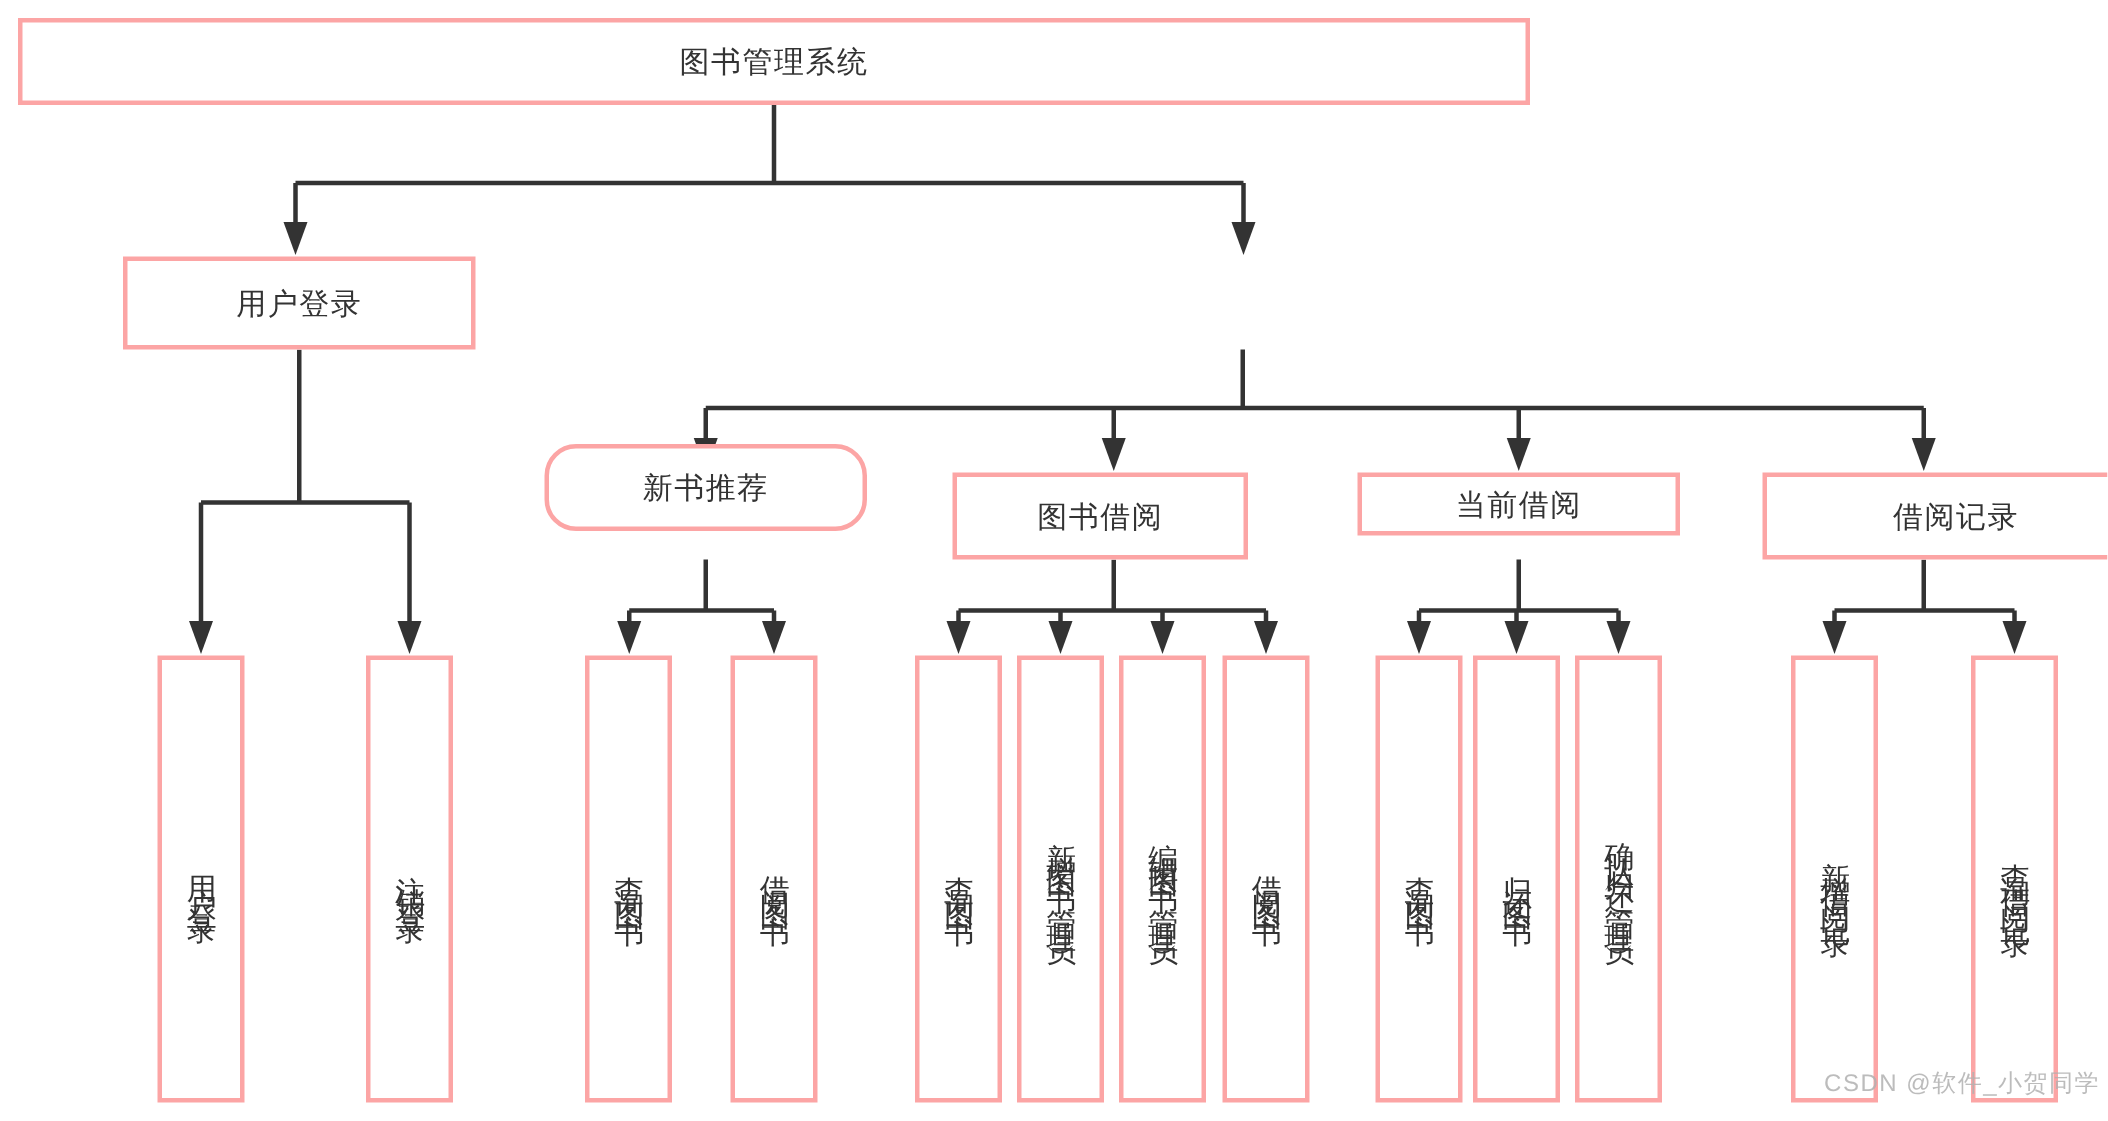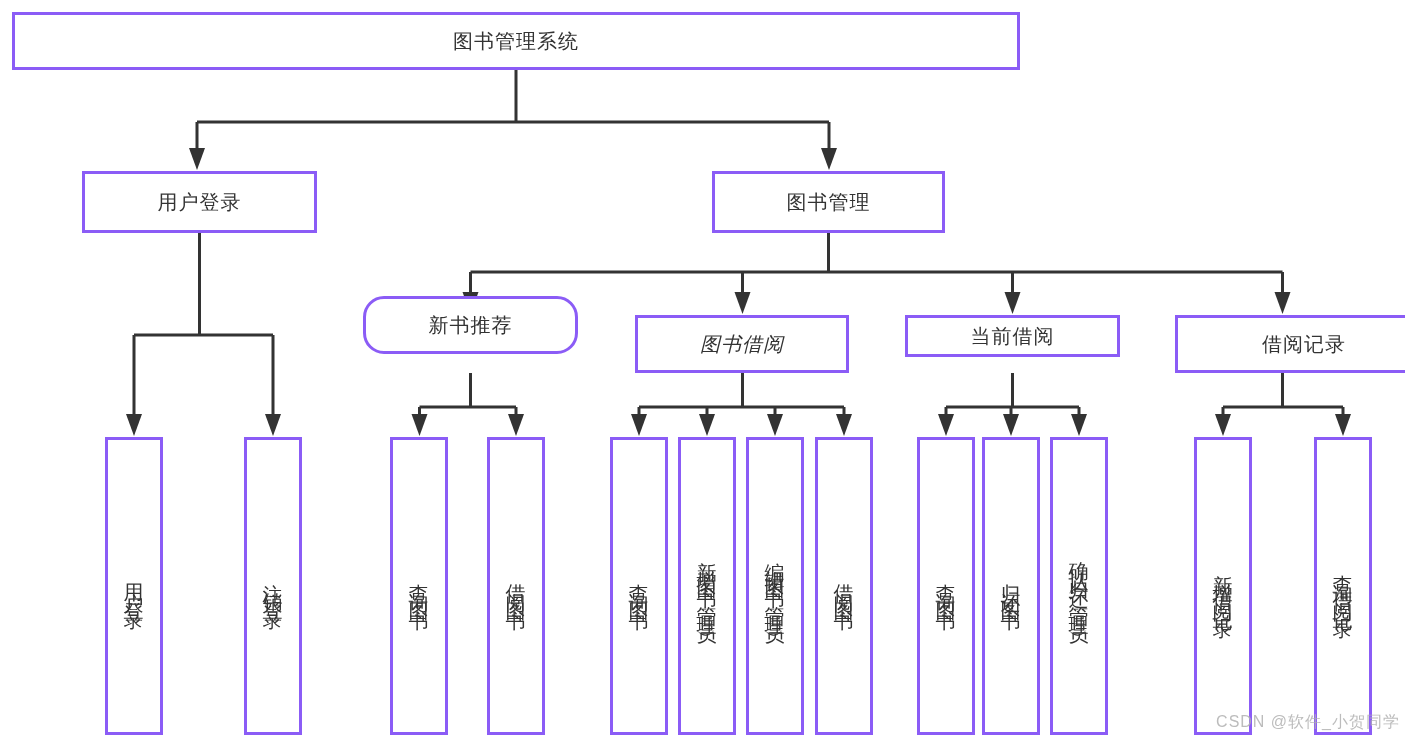--- a/index.html
+++ b/index.html
@@ -17,21 +17,21 @@
   }
   .connectors {
     position: absolute;
     left: 0;
     top: 0;
     z-index: 1;
   }
   .box {
     position: absolute;
     box-sizing: border-box;
-    border: 3px solid #8b5cf6;
+    border: 3px solid #fca5a5;
     background: #ffffff;
     display: flex;
     align-items: center;
     justify-content: center;
     color: #333333;
     z-index: 2;
   }
   .h-label {
     font-size: 20px;
     letter-spacing: 1px;
@@ -100,28 +100,25 @@
     </g>
   </svg>
 
   <div class="box" style="left:12px; top:12px; width:1008px; height:58px;">
     <span class="h-label">图书管理系统</span>
   </div>
 
   <div class="box" style="left:82px; top:171px; width:235px; height:62px;">
     <span class="h-label">用户登录</span>
   </div>
-  <div class="box" style="left:712px; top:171px; width:233px; height:62px;">
-    <span class="h-label">图书管理</span>
-  </div>
 
   <div class="box" style="left:363px; top:296px; width:215px; height:58px;border-radius:21px;">
     <span class="h-label">新书推荐</span>
   </div>
-  <div class="box" style="left:635px; top:315px; width:214px; height:58px;font-style:italic;">
+  <div class="box" style="left:635px; top:315px; width:197px; height:58px;">
     <span class="h-label">图书借阅</span>
   </div>
   <div class="box" style="left:905px; top:315px; width:215px; height:42px;">
     <span class="h-label">当前借阅</span>
   </div>
   <div class="box" style="left:1175px; top:315px; width:258px; height:58px;">
     <span class="h-label">借阅记录</span>
   </div>
 
   <div class="box" style="left:105px; top:437px; width:58px; height:298px;">

